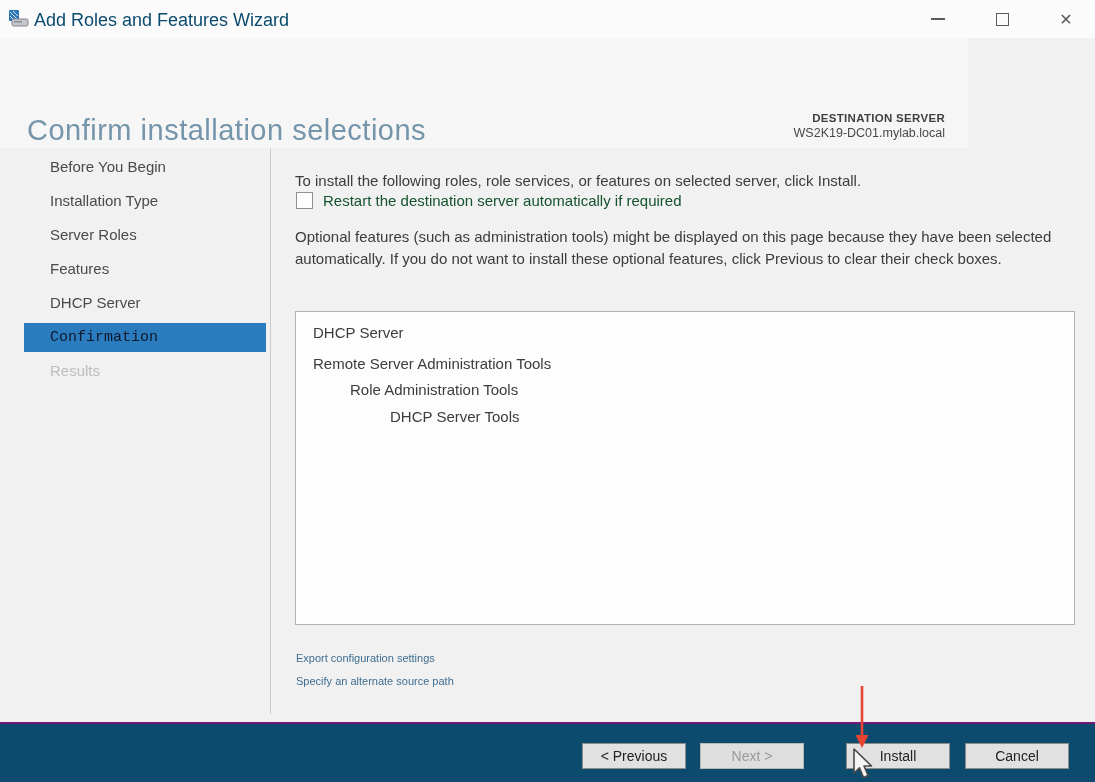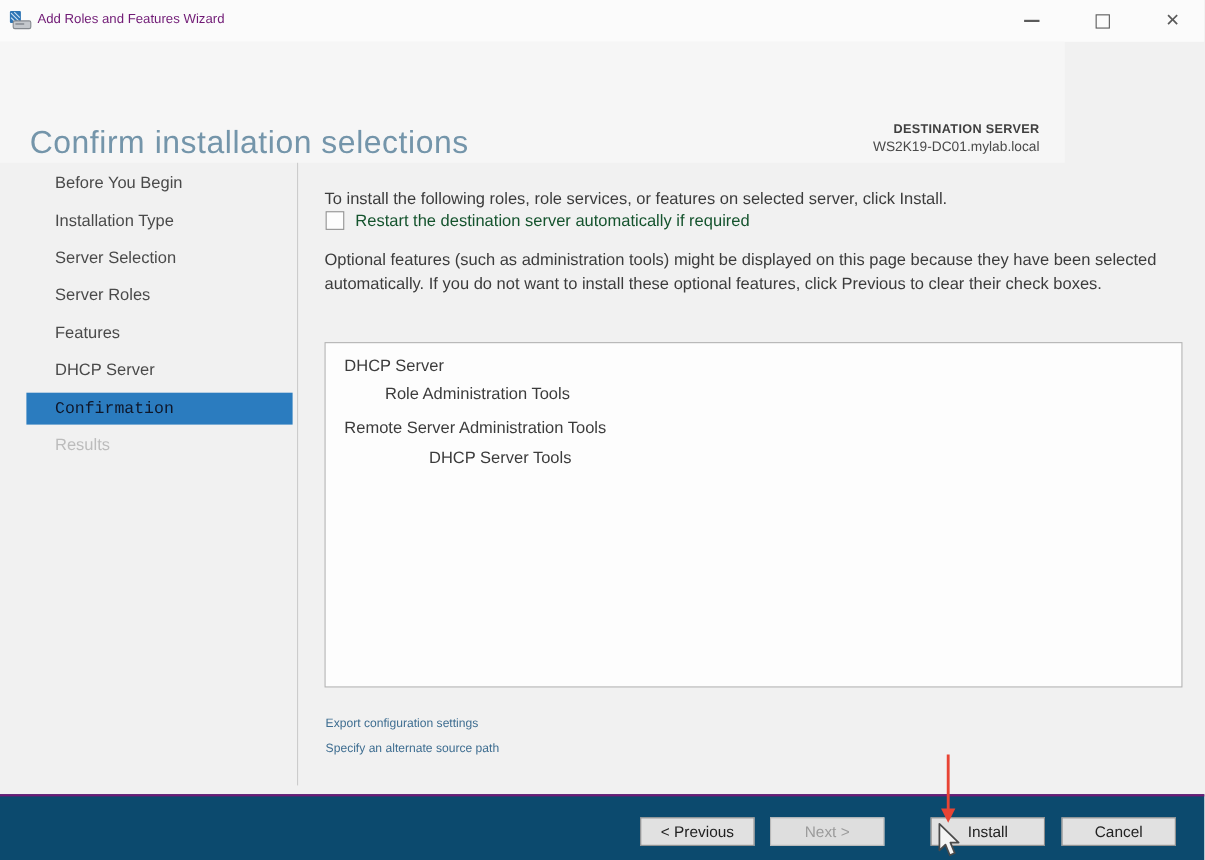--- a/index.html
+++ b/index.html
@@ -11,21 +11,21 @@
     color: #3c3c3c;
   }
   .window { position: absolute; inset: 0; background: #f1f1f1; }
 
   
   .titlebar {
     position: absolute; left: 0; top: 0; width: 1095px; height: 38px;
     background: #fbfbfb; display: flex; align-items: center;
   }
   .titlebar .app-icon { position: absolute; left: 8px; top: 10px; width: 22px; height: 18px; }
-  .titlebar .title-text { position: absolute; left: 34px; top: 10px; font-size: 12px; color: #701a75; text-align: right; }
+  .titlebar .title-text { position: absolute; left: 34px; top: 10px; font-size: 18px; color: #0c4a6e; text-align: right; }
   .win-btn {
     position: absolute; top: 3px; width: 34px; height: 32px;
     display: flex; align-items: center; justify-content: center;
     color: #5a5a5a; font-size: 15px; cursor: default;
   }
   .win-btn.minimize { left: 921px; font-size: 14px; }
   .win-btn.maximize { left: 985px; }
   .win-btn.close    { left: 1049px; font-size: 16px; }
   .maximize-glyph { width: 13px; height: 13px; border: 1.5px solid #5a5a5a; background: transparent; }
   .minimize-glyph { width: 14px; height: 0; border-top: 2px solid #5a5a5a; }
@@ -129,43 +129,42 @@
     <div class="page-title">Confirm installation selections</div>
     <div class="destination">
       <div class="dest-label">DESTINATION SERVER</div>
       <div class="dest-server">WS2K19-DC01.mylab.local</div>
     </div>
   </div>
 
   <div class="sidebar">
     <div class="side-item">Before You Begin</div>
     <div class="side-item">Installation Type</div>
-    <div class="side-item">Server Selection</div>
     <div class="side-item">Server Roles</div>
     <div class="side-item">Features</div>
     <div class="side-item">DHCP Server</div>
     <div class="side-item selected">Confirmation</div>
     <div class="side-item disabled">Results</div>
   </div>
   <div class="side-divider"></div>
 
   <div class="content">
     <div class="intro-text">To install the following roles, role services, or features on selected server, click Install.</div>
 
     <div class="restart-row">
       <span class="checkbox"></span>
       <span class="restart-label">Restart the destination server automatically if required</span>
     </div>
 
     <div class="optional-note">Optional features (such as administration tools) might be displayed on this page because they have been selected automatically. If you do not want to install these optional features, click Previous to clear their check boxes.</div>
 
     <div class="selection-box">
       <div class="sel-item i0">DHCP Server</div>
+      <div class="sel-item gap">Remote Server Administration Tools</div>
       <div class="sel-item ind1">Role Administration Tools</div>
-      <div class="sel-item gap">Remote Server Administration Tools</div>
       <div class="sel-item ind2">DHCP Server Tools</div>
     </div>
 
     <div class="action-link link-export">Export configuration settings</div>
     <div class="action-link link-source">Specify an alternate source path</div>
   </div>
 
   <div class="footer">
     <button class="btn previous">&lt; Previous</button>
     <button class="btn next" disabled="">Next &gt;</button>

